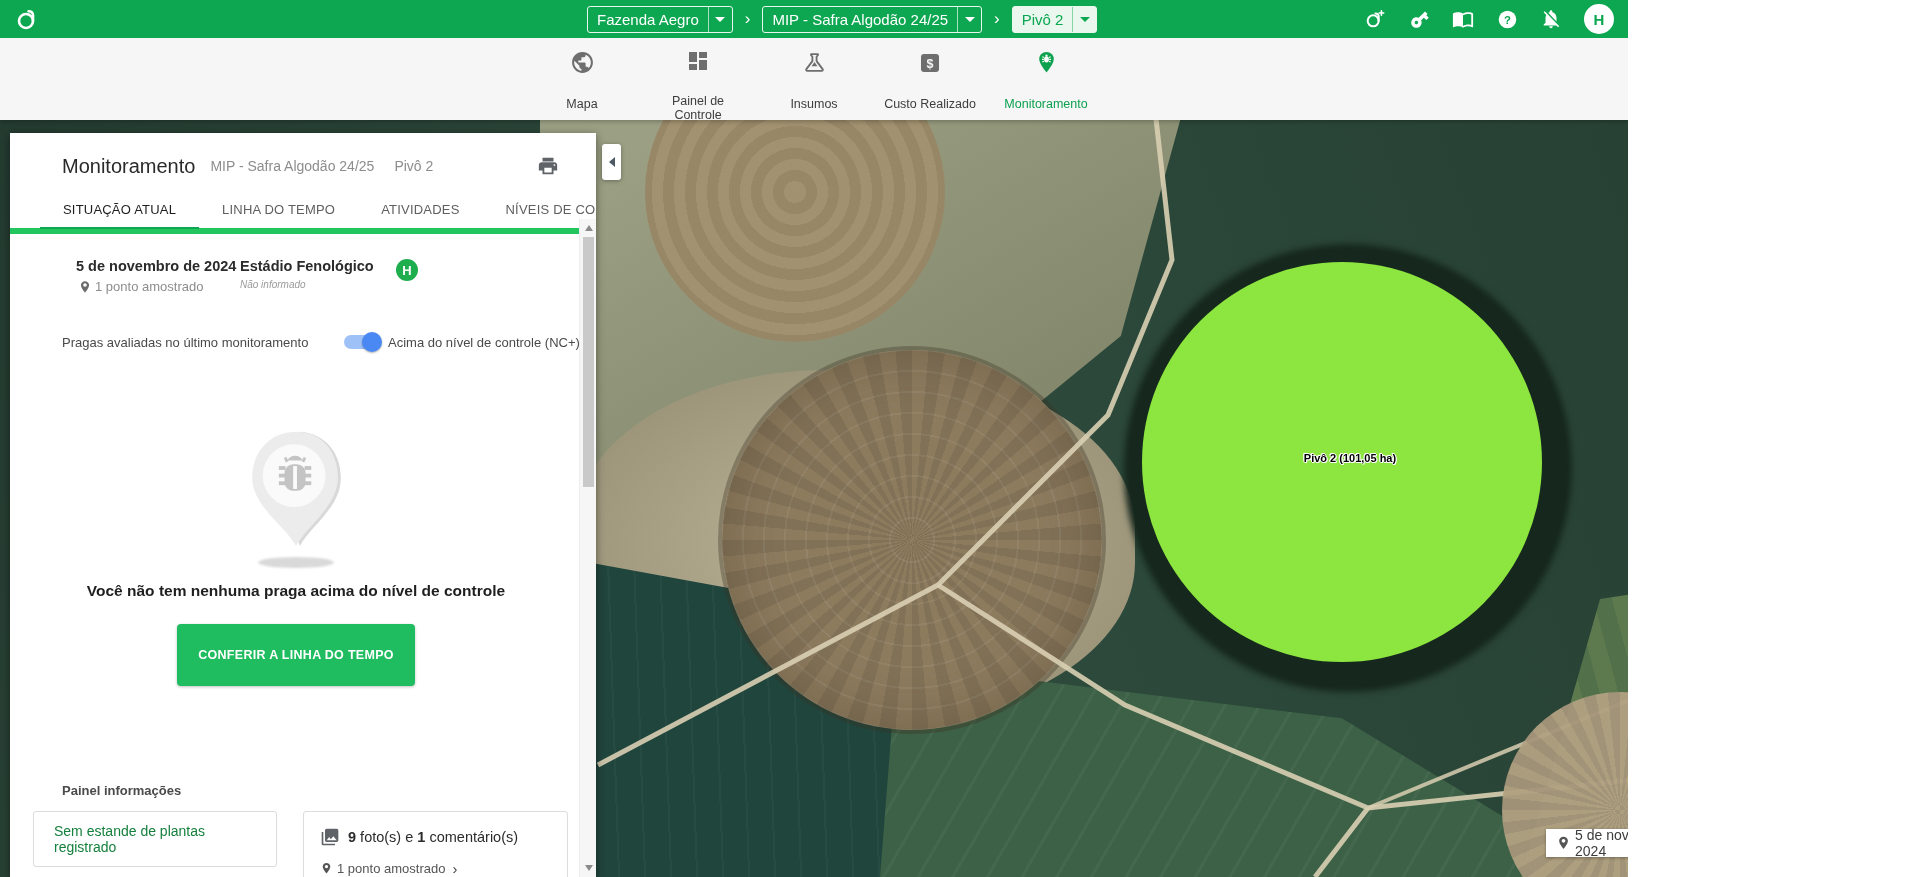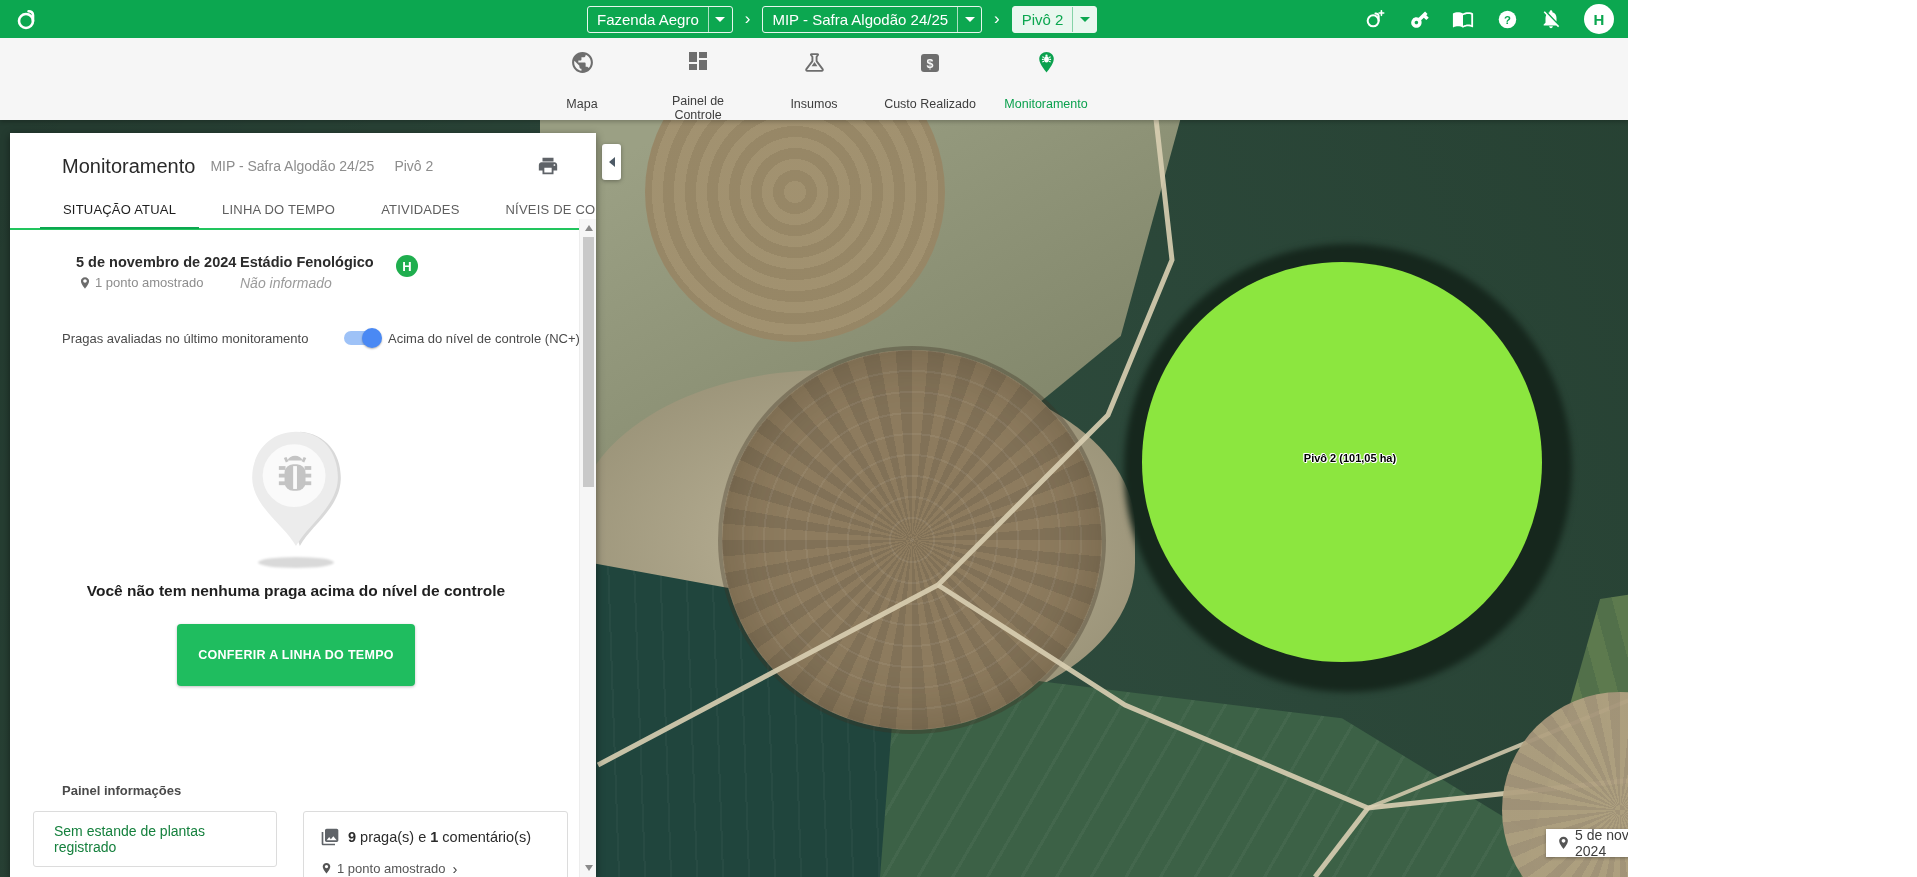--- a/index.html
+++ b/index.html
@@ -81,30 +81,30 @@
   .attrib { position:absolute; right:0; bottom:0; height:17px; display:flex; align-items:stretch; font-size:10px; color:#242424; }
   .attrib .abox { background:rgba(255,255,255,.78); padding:2px 7px; margin-left:1px; white-space:nowrap; }
   .attrib .abox.first { background:rgba(234,232,228,.92); }
 
   
   .panel { position:absolute; left:10px; top:133px; width:586px; height:744px; background:#fff; box-shadow:0 2px 8px rgba(0,0,0,.45); z-index:40; overflow:hidden; }
   .p-header { display:flex; align-items:center; padding:21px 36px 0 52px; }
   .p-title { font-size:20px; color:#2a2a2a; }
   .p-sub { margin-left:15px; font-size:14px; color:#8d8d8d; display:flex; gap:20px; white-space:nowrap; }
   .print-btn { margin-left:auto; width:24px; height:24px; cursor:pointer; display:flex; align-items:center; justify-content:center; }
-  .tabs { display:flex; margin-top:13px; border-bottom:2px solid #22c55e; padding-left:30px; }
+  .tabs { display:flex; margin-top:13px; border-bottom:6px solid #22c55e; padding-left:30px; }
   .tab { position:relative; padding:11px 23px; font-size:13px; font-weight:500; color:#5f5f5f; letter-spacing:.2px; cursor:pointer; white-space:nowrap; }
   .tab.active { color:#1e1e1e; }
   .tab.active::after { content:""; position:absolute; left:0; right:0; bottom:-1px; height:2px; background:#0ca750; }
 
   .row-date { position:relative; height:48px; margin-top:24px; }
   .d-date { position:absolute; left:66px; top:0; font-size:14.5px; font-weight:bold; color:#2b2b2b; }
   .d-pts { position:absolute; left:68px; top:21px; display:flex; align-items:center; gap:3px; font-size:13px; color:#8d8d8d; }
   .d-stage-l { position:absolute; left:230px; top:0; font-size:14.5px; font-weight:bold; color:#2b2b2b; }
-  .d-stage-v { position:absolute; left:230px; top:21px; font-size:14px; font-style:italic; color:#9b9b9b; }
+  .d-stage-v { position:absolute; left:230px; top:21px; font-size:10px; font-style:italic; color:#9b9b9b; }
   .d-badge { position:absolute; left:386px; top:1px; width:22px; height:22px; border-radius:50%; background:#1fae4e; color:#fff; font-size:13px; font-weight:bold; display:flex; align-items:center; justify-content:center; }
 
   .row-pests { position:relative; height:24px; margin-top:26px; }
   .pests-l { position:absolute; left:52px; top:3px; font-size:13px; color:#4a4a4a; }
   .toggle { position:absolute; left:334px; top:3px; width:36px; height:14px; border-radius:8px; background:#9ec2f7; cursor:pointer; }
   .toggle .knob { position:absolute; right:-2px; top:-3px; width:20px; height:20px; border-radius:50%; background:#4a89f4; box-shadow:0 1px 2px rgba(0,0,0,.3); }
   .toggle-l { position:absolute; left:378px; top:3px; font-size:13px; color:#4a4a4a; }
 
   .empty { position:absolute; top:295px; left:0; width:572px; text-align:center; }
   .empty .shadow { width:76px; height:11px; border-radius:50%; background:rgba(0,0,0,.15); margin:5px auto 0; filter:blur(1px); }
@@ -361,21 +361,21 @@
 
     <div class="other-info">Painel informações</div>
 
     <div class="cards">
       <div class="card-stand">Sem estande de plantas registrado</div>
       <div class="card-photos">
         <div class="cp-row1">
           <svg width="20" height="20" viewBox="0 0 24 24">
               <path fill="#5f6368" d="M22 16V4c0-1.1-.9-2-2-2H8c-1.1 0-2 .9-2 2v12c0 1.1.9 2 2 2h12c1.1 0 2-.9 2-2zm-11-4 2.03 2.71L16 11l4 5H8l3-4zM2 6v14c0 1.1.9 2 2 2h14v-2H4V6H2z"></path>
             </svg>
-          <span><b>9</b><span> praga(s) e </span><b>1</b><span> comentário(s)</span></span>
+          <span><b>9</b><span> foto(s) e </span><b>1</b><span> comentário(s)</span></span>
         </div>
         <div class="cp-row2">
           <svg width="13" height="13" viewBox="0 0 24 24">
               <path fill="#555" d="M12 2C8.13 2 5 5.13 5 8.5c0 5.25 7 13 7 13s7-7.75 7-13C19 5.13 15.87 2 12 2zm0 9.5c-1.66 0-3-1.34-3-3s1.34-3 3-3 3 1.34 3 3-1.34 3-3 3z"></path>
             </svg>
           <span>1 ponto amostrado</span>
           <span class="chev">›</span>
         </div>
       </div>
     </div>

